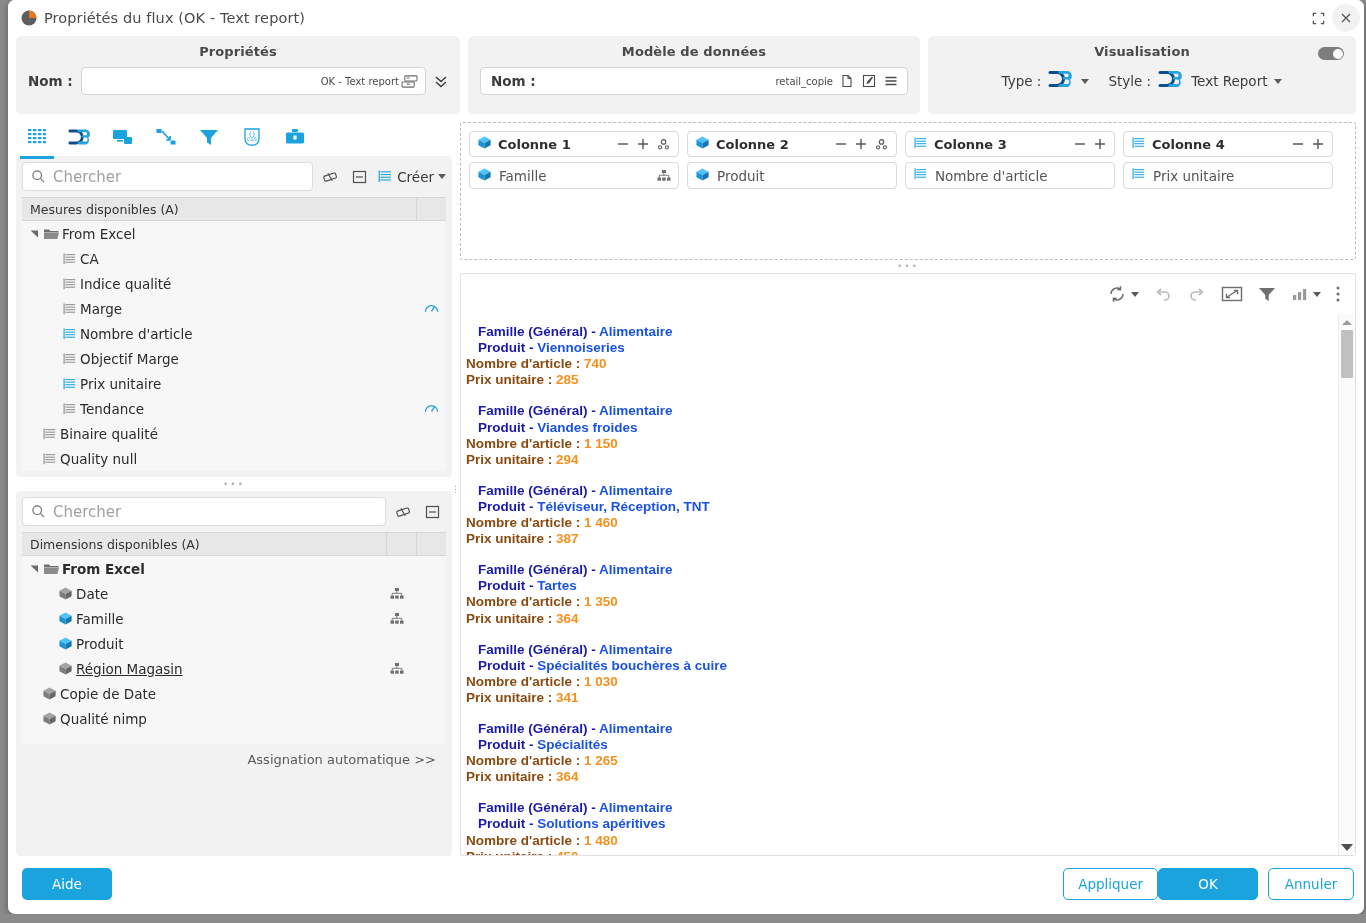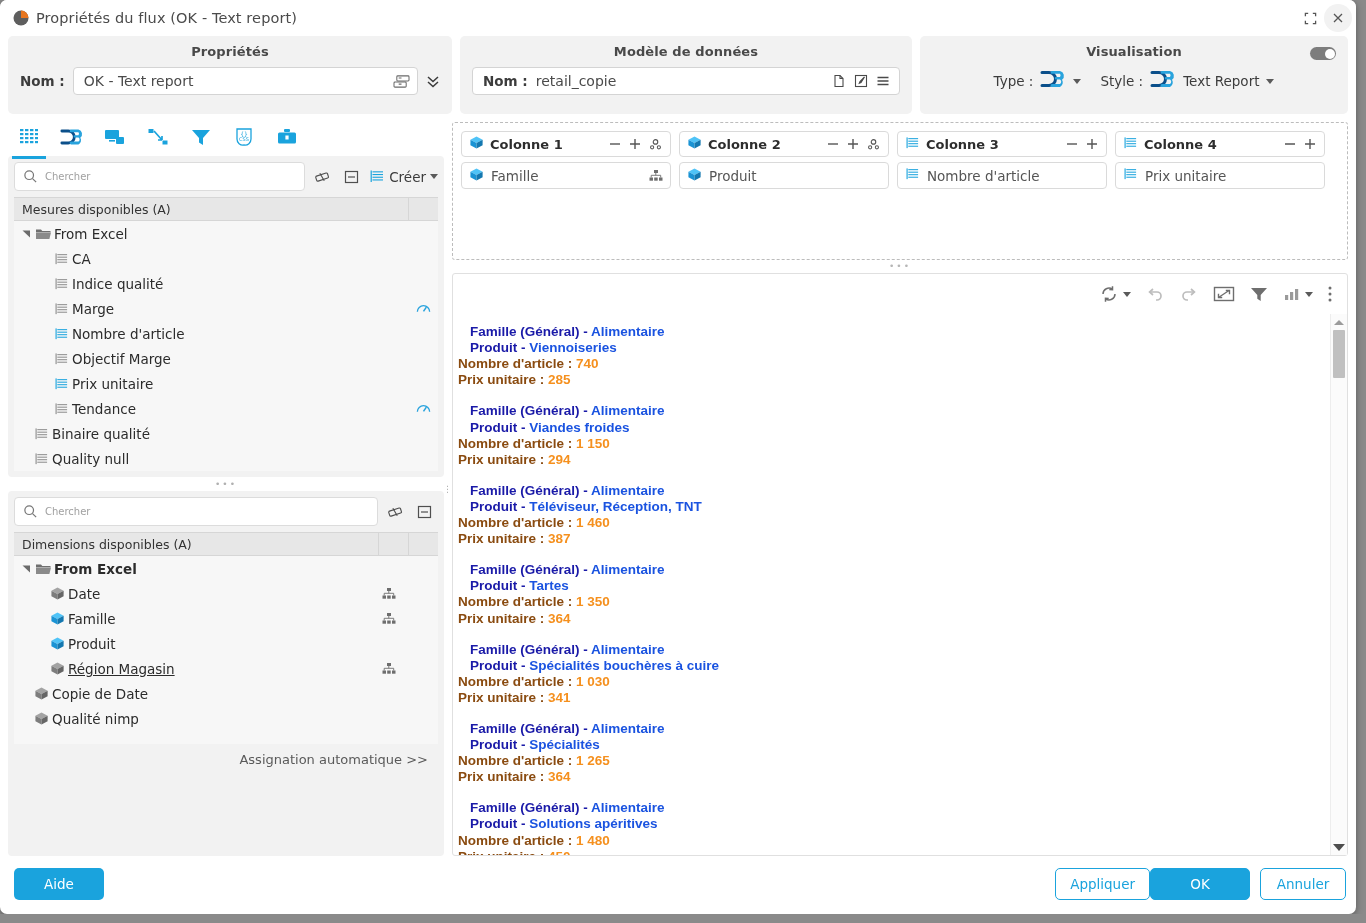--- a/index.html
+++ b/index.html
@@ -3,21 +3,21 @@
 <meta charset="utf-8">
 <style>
   * { box-sizing: border-box; margin: 0; padding: 0; }
   html, body {
     width: 1366px; height: 923px;
     font-family: "DejaVu Sans", "Liberation Sans", sans-serif;
     background: #8a8a8a;
     overflow: hidden;
   }
   .app-shell {
-    position: absolute; left: 0; top: 0;
+    position: absolute; left: 8px; top: 0;
     width: 1356px; height: 914px;
     background: #ffffff;
     border-radius: 7px;
     box-shadow: 0 2px 7px rgba(0,0,0,.35);
     overflow: hidden;
   }
 
   
   .titlebar {
     height: 36px; display: flex; align-items: center;
@@ -43,21 +43,21 @@
   .panel-props { width: 444px; }
   .panel-model { width: 452px; }
   .panel-viz  { flex: 1 1 auto; }
 
   .field-row { display: flex; align-items: center; padding: 8px 12px 0 12px; }
   .field-label { font-size: 13.5px; font-weight: bold; color: #3c3c3c; margin-right: 8px; white-space: nowrap; }
   .textbox {
     flex: 1 1 auto; height: 28px; background: #fff; border: 1px solid #d4d4d4;
     border-radius: 4px; display: flex; align-items: center; padding: 0 6px 0 10px;
   }
-  .textbox .val { flex: 1 1 auto; font-size: 14px; color: #4a4a4a; }
+  .textbox .val { flex: 1 1 auto; font-size: 10px; color: #4a4a4a; text-align: right; }
   .icon-btn { width: 20px; height: 20px; display: flex; align-items: center; justify-content: center; cursor: pointer; color:#6a6a6a;}
   .chev-dbl { margin-left: 8px; color: #3b3b3b; font-size: 13px; cursor: pointer; line-height: 8px; text-align:center;}
 
   .model-icons { display: flex; align-items: center; gap: 2px; margin-left: 4px; }
   .viz-row { display: flex; align-items: center; justify-content: center; gap: 7px; padding-top: 9px; }
   .viz-lbl { font-size: 13.5px; color: #3c3c3c; }
   .d3-logo { display: inline-block; }
   .caret { width: 0; height: 0; border-left: 4.5px solid transparent; border-right: 4.5px solid transparent; border-top: 5px solid #5a5a5a; cursor:pointer;}
   .viz-toggle {
     position: absolute; right: 12px; top: 11px;
@@ -75,21 +75,21 @@
   .tabstrip { display: flex; align-items: flex-end; gap: 13px; padding: 4px 4px 0 6px; height: 34px; }
   .tab { width: 30px; height: 30px; display: flex; align-items: flex-start; justify-content: center; position: relative; cursor: pointer; }
   .tab.active::after { content: ""; position: absolute; left: -2px; right: -2px; bottom: -3px; height: 3px; background: #1aa3dd; }
 
   .tool-panel { background: #f2f2f2; border-radius: 4px; padding: 6px; }
   .search-row { display: flex; align-items: center; gap: 8px; }
   .search-box {
     flex: 1 1 auto; height: 29px; background: #fff; border: 1px solid #dcdcdc; border-radius: 4px;
     display: flex; align-items: center; padding: 0 8px; gap: 7px;
   }
-  .search-box .ph { font-size: 10px; color: #a0a0a0; }
+  .search-box .ph { font-size: 15px; color: #a0a0a0; }
   .create-btn { display: flex; align-items: center; gap: 4px; cursor: pointer; font-size: 13.5px; color: #3b3b3b; }
 
   .grid-head {
     display: flex; background: #e7e7e7; border-top: 1px solid #d6d6d6; border-bottom: 1px solid #d6d6d6;
     height: 24px; align-items: center; font-size: 12.5px; color: #333; margin-top: 6px;
   }
   .grid-head .c1 { flex: 1 1 auto; padding-left: 8px; }
   .grid-head .c2 { width: 30px; border-left: 1px solid #d6d6d6; height: 100%; }
   .grid-head .c3 { width: 30px; border-left: 1px solid #d6d6d6; height: 100%; }
 

